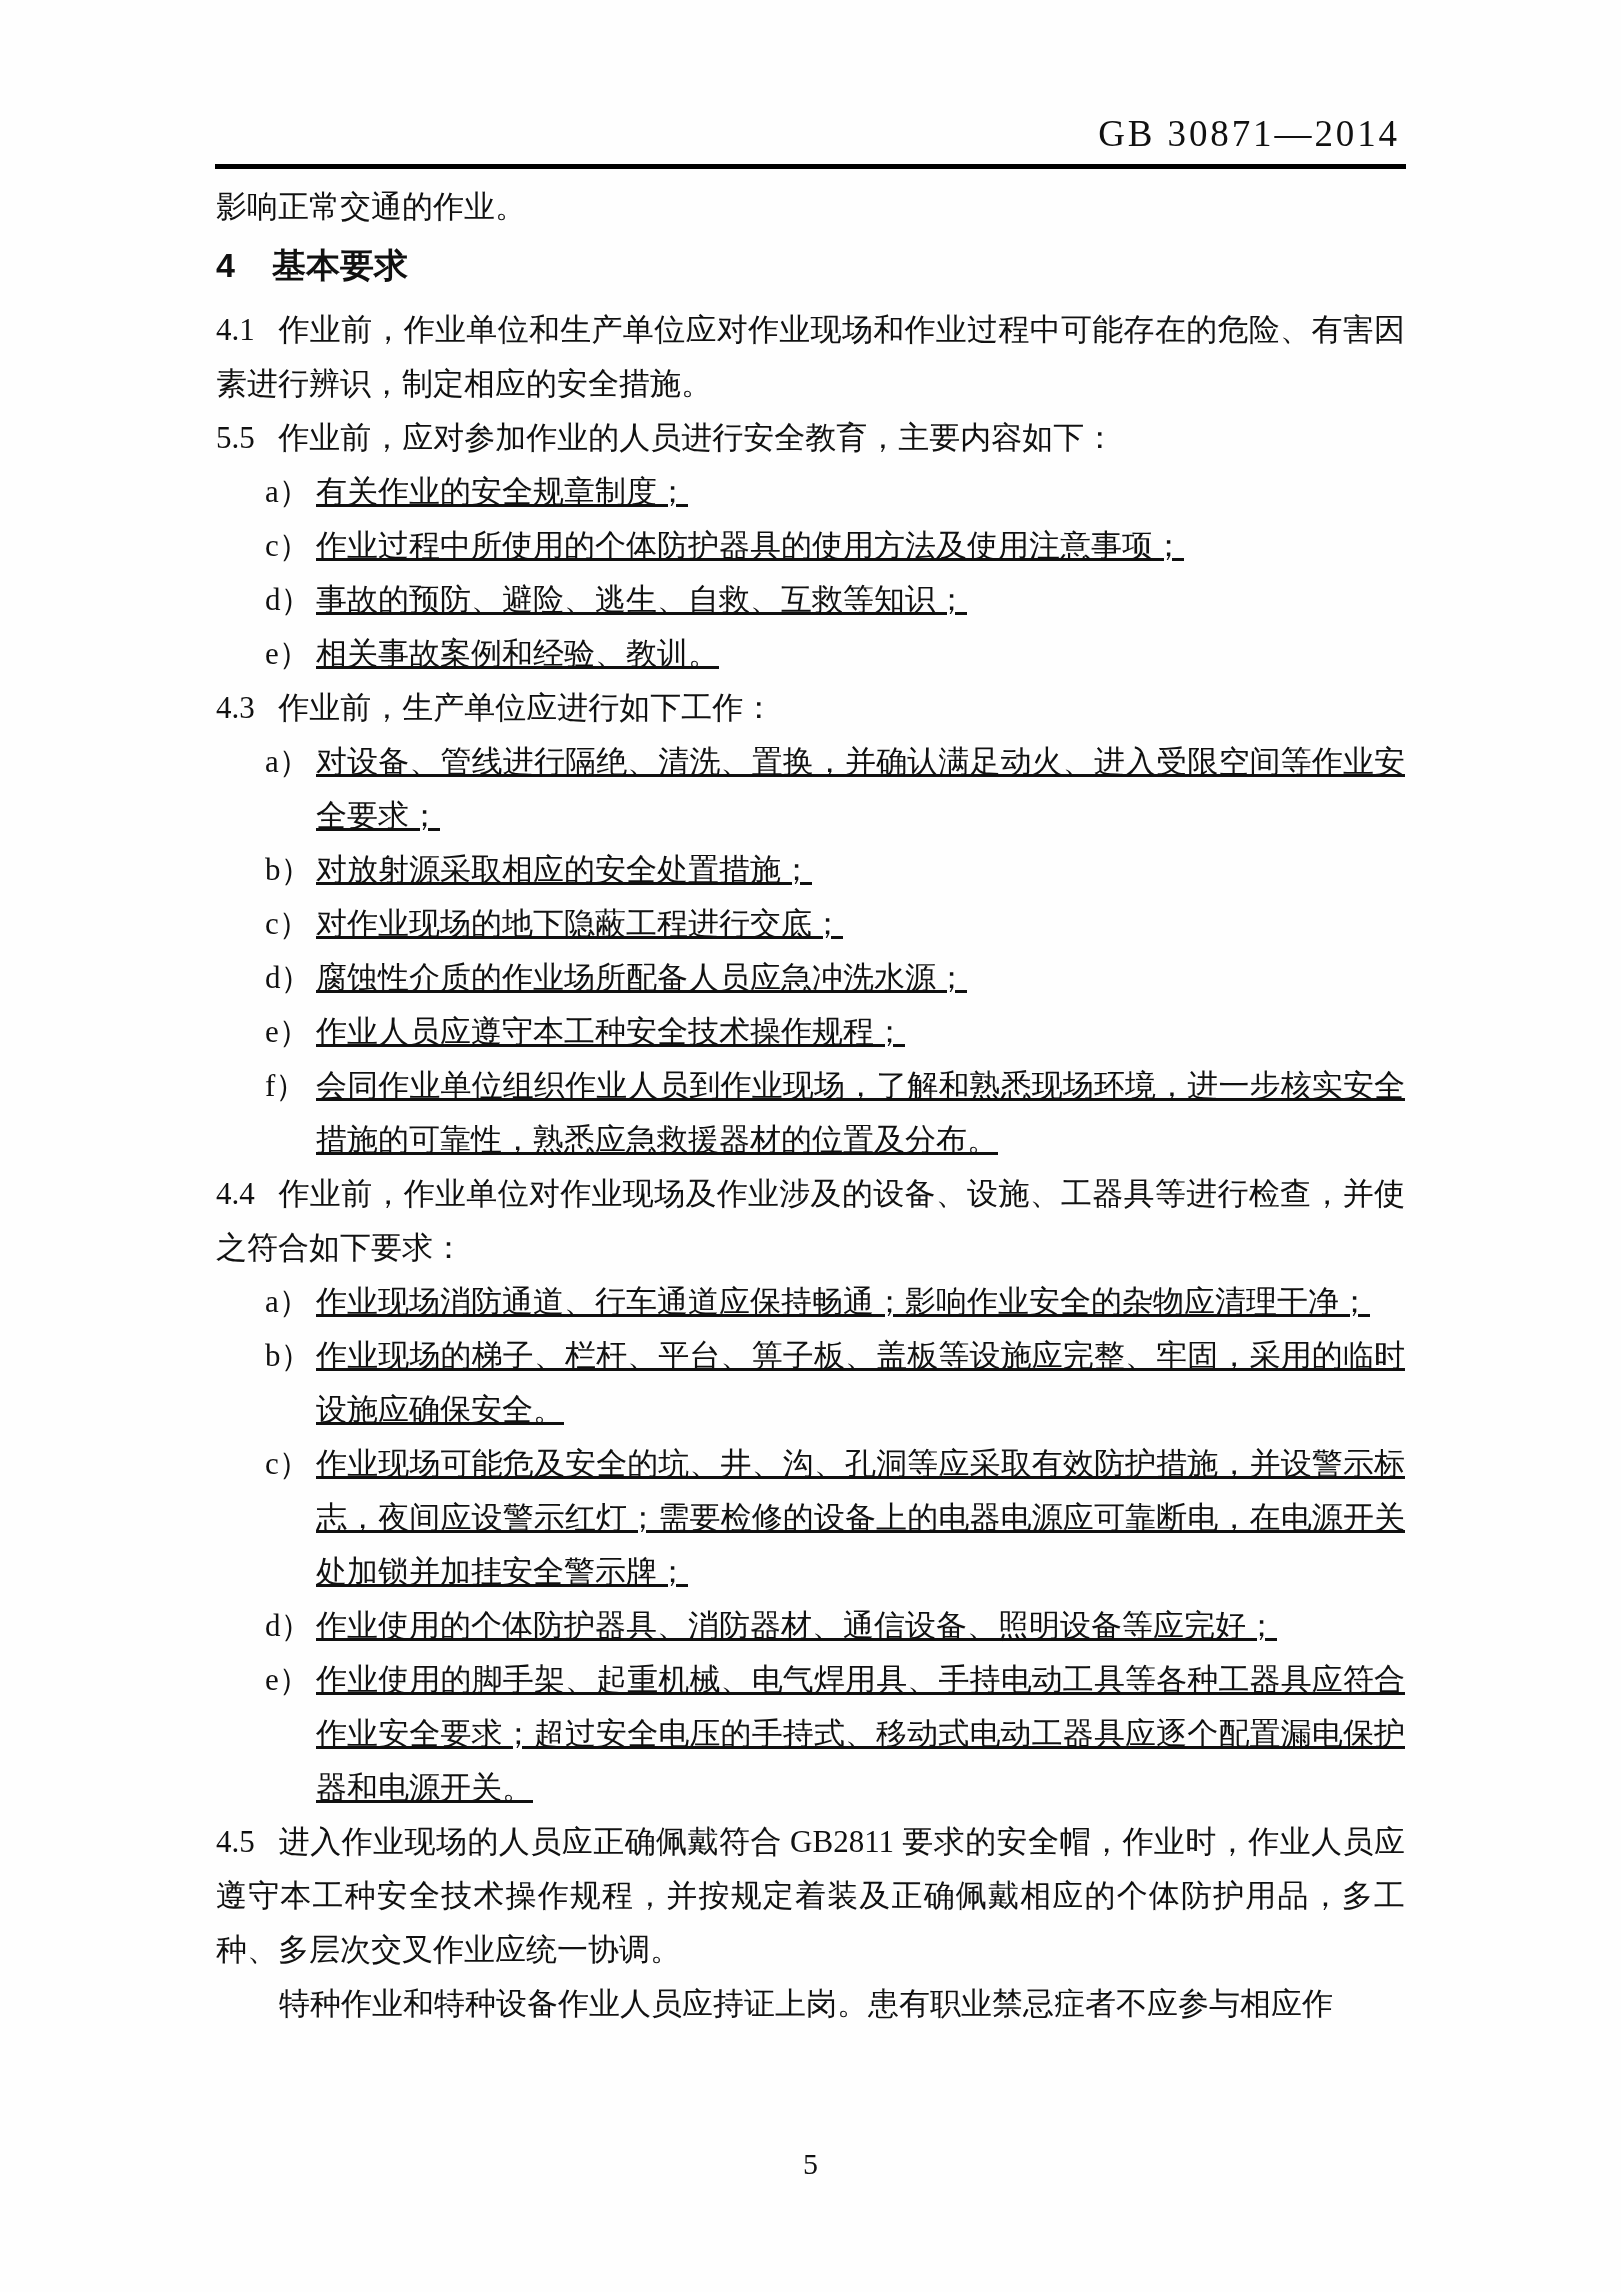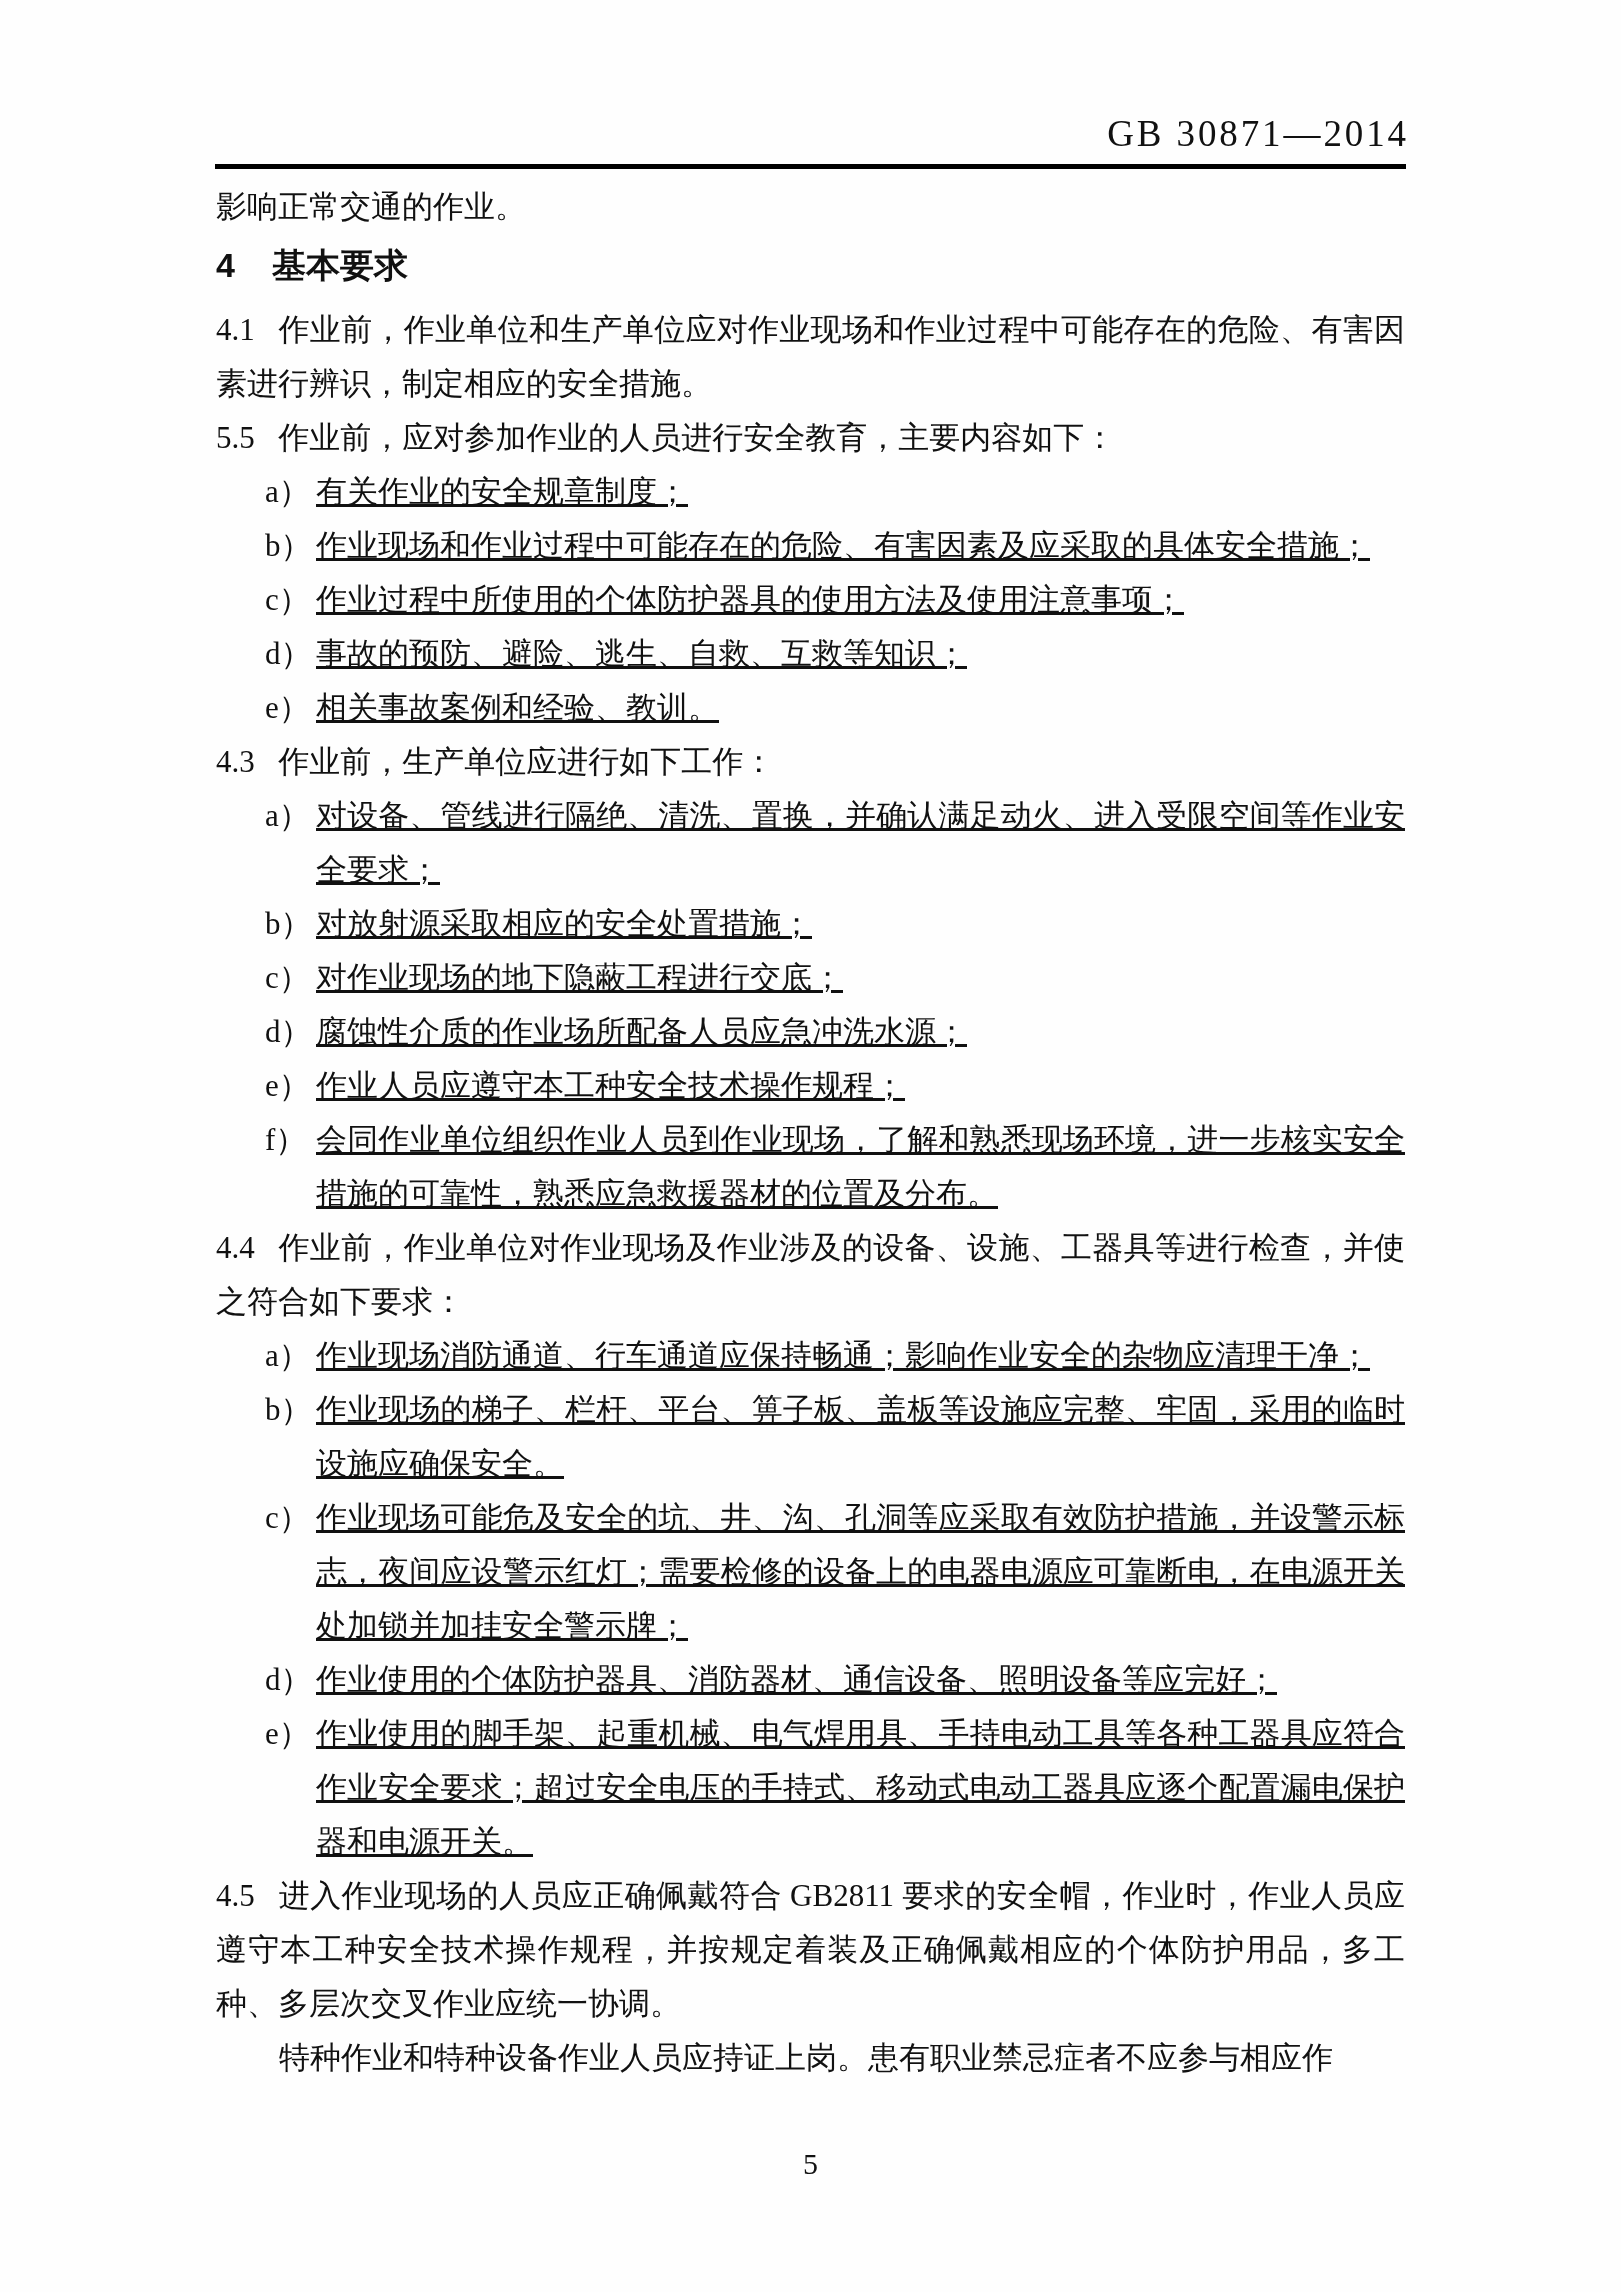--- a/index.html
+++ b/index.html
@@ -12,21 +12,21 @@
     width: 1621px;
     height: 2293px;
     background: #fefefe;
     color: #111111;
     font-family: "Liberation Serif", "DejaVu Serif", serif;
     overflow: hidden;
   }
   .header-code {
     position: absolute;
     top: 112px;
-    left: 220px;
+    left: 211px;
     width: 1189px;
     text-align: right;
     font-size: 37px;
     letter-spacing: 2.9px;
     font-family: "Liberation Serif", "DejaVu Serif", serif;
     white-space: nowrap;
   }
   .header-rule {
     position: absolute;
     top: 164px;
@@ -88,21 +88,20 @@
 
     <p class="para">影响正常交通的作业。</p>
 
     <h2 class="section-heading"><span class="sec-no">4</span><span>基本要求</span></h2>
 
     <p class="para"><span class="clause-no">4.1</span><span>作业前，作业单位和生产单位应对作业现场和作业过程中可能存在的危险、有害因素进行辨识，制定相应的安全措施。</span></p>
 
     <p class="para"><span class="clause-no">5.5</span><span>作业前，应对参加作业的人员进行安全教育，主要内容如下：</span></p>
 
     <p class="item"><span class="item-label">a）</span><span>有关作业的安全规章制度；</span></p>
-    <p class="item"><span class="item-label">b）</span><span>作业现场和作业过程中可能存在的危险、有害因素及应采取的具体安全措施；</span></p>
     <p class="item"><span class="item-label">c）</span><span>作业过程中所使用的个体防护器具的使用方法及使用注意事项；</span></p>
     <p class="item"><span class="item-label">d）</span><span>事故的预防、避险、逃生、自救、互救等知识；</span></p>
     <p class="item"><span class="item-label">e）</span><span>相关事故案例和经验、教训。</span></p>
 
     <p class="para"><span class="clause-no">4.3</span><span>作业前，生产单位应进行如下工作：</span></p>
 
     <p class="item"><span class="item-label">a）</span><span>对设备、管线进行隔绝、清洗、置换，并确认满足动火、进入受限空间等作业安全要求；</span></p>
     <p class="item"><span class="item-label">b）</span><span>对放射源采取相应的安全处置措施；</span></p>
     <p class="item"><span class="item-label">c）</span><span>对作业现场的地下隐蔽工程进行交底；</span></p>
     <p class="item"><span class="item-label">d）</span><span>腐蚀性介质的作业场所配备人员应急冲洗水源；</span></p>

